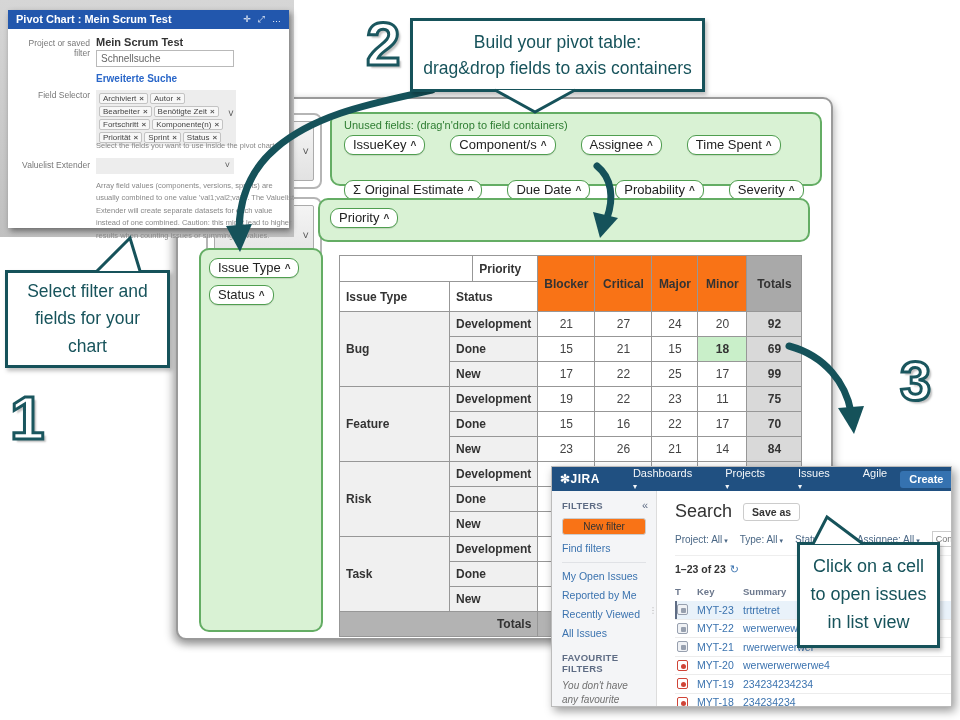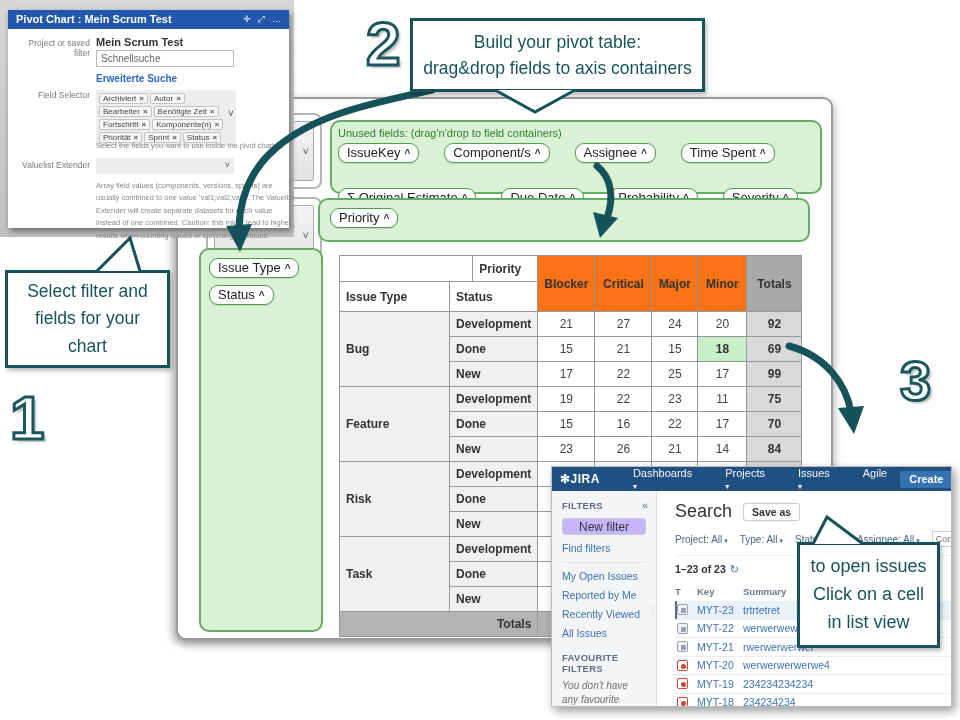--- a/index.html
+++ b/index.html
@@ -12,21 +12,21 @@
     box-shadow:-4px 4px 8px rgba(0,0,0,.28), 2px 4px 8px rgba(0,0,0,.22); }
   .selwrap { position:absolute; width:116px; height:76px; background:#fff;
     border:2px solid #b5b5b5; border-radius:8px; }
   .selwrap .sel { position:absolute; left:6px; top:6px; right:6px; bottom:6px;
     background:linear-gradient(#f4f4f4,#e2e2e2); border:1px solid #ababab; border-radius:2px; }
   .selwrap .chev { position:absolute; right:4px; top:50%; transform:translateY(-50%);
     color:#555; font-size:11px; }
   #selwrap-a { left:28px; top:14px; }
   #selwrap-b { left:28px; top:98px; }
   .gbox { position:absolute; background:#d9f2d4; border:2px solid #64ad64; border-radius:10px; }
-  #unused-box { left:152px; top:21px; width:492px; height:74px; padding:5px 6px; }
+  #unused-box { left:152px; top:13px; width:492px; height:74px; padding:5px 12px; }
   #xaxis-box  { left:140px; top:99px; width:492px; height:44px; padding:8px 10px; }
   #yaxis-box  { left:21px;  top:149px; width:124px; height:384px; padding:8px 8px; }
   .gbox-label { font-size:11px; color:#2e7d32; margin-bottom:4px; }
   .pill-row { display:flex; flex-wrap:wrap; gap:25px; }
   .pill-col { display:flex; flex-direction:column; gap:7px; align-items:flex-start; }
   .pill { background:#fff; border:1.5px solid #4f9e4f; border-radius:9px; padding:1px 8px 2px;
     font-size:13px; color:#222; white-space:nowrap; box-shadow:0 1px 1px rgba(0,0,0,.12); }
   .pill .caret { font-size:10px; font-weight:bold; color:#333; margin-left:4px; }
 
   
@@ -83,22 +83,22 @@
     color:#fff; font-size:11px; gap:13px; flex:none; }
   #jnav .brand { font-weight:bold; font-size:12px; letter-spacing:.5px; }
   #jnav .nitem { opacity:.95;padding-left:20px; }
   #jnav .nitem .dc { font-size:8px; }
   #jcreate { background:#3572b0; border-radius:3px; padding:2px 9px 3px; font-weight:bold; }
   #jbody { flex:1; display:flex; min-height:0; }
   #jsidebar { width:105px; background:#f4f5f7; border-right:1px solid #ddd; padding:9px 0 0 10px;
     font-size:11px; position:relative; }
   .shead { font-size:9.5px; font-weight:bold; color:#5e6c84; letter-spacing:.3px; }
   #jsidebar .coll { position:absolute; right:8px; top:8px; color:#5e6c84; font-size:11px; }
-  #new-filter { margin:7px 10px 0 0; background:#c4b5fd; border:1px solid #ccc; border-radius:3px;
-    height:17px; text-align:center; font-size:12px; color:#333; line-height:16px; }
+  #new-filter { margin:7px 10px 0 0; background:#f97316; border:1px solid #ccc; border-radius:3px;
+    height:17px; text-align:center; font-size:10px; color:#333; line-height:16px; }
   .slink { color:#3b73af; font-size:10.5px; margin-top:7px; }
   #side-sep { border-top:1px solid #e0e2e6; margin:8px 10px 0 0; }
   #fav-head { margin-top:13px; }
   #fav-empty { font-size:10px; font-style:italic; color:#707070; margin-top:5px; width:80px; line-height:1.35; }
   #drag-dots { position:absolute; right:-1px; top:115px; color:#aaa; font-size:8px; }
   #jmain { flex:1; padding:10px 0 0 18px; position:relative; min-width:0; }
   #jsearch-row { display:flex; align-items:center; gap:11px; }
   #jsearch-title { font-size:18px; color:#333; }
   #save-as { background:#fff; border:1px solid #ccc; border-radius:3px; font-size:10.5px;
     color:#333; padding:2px 8px; font-weight:bold; }
@@ -456,22 +456,22 @@
   <div class="callout" id="co1">
     <div>Select filter and</div>
     <div>fields for your</div>
     <div>chart</div>
   </div>
   <div class="callout" id="co2">
     <div>Build your  pivot table:</div>
     <div>drag&amp;drop fields to  axis containers</div>
   </div>
   <div class="callout" id="co3">
+    <div>Click on a cell</div>
     <div>to open issues</div>
-    <div>Click on a cell</div>
     <div>in list view</div>
   </div>
   <div class="bignum" id="num1">1</div>
   <div class="bignum" id="num2">2</div>
   <div class="bignum" id="num3">3</div>
 
   <svg id="tail-layer" viewBox="0 0 960 720">
     <polygon points="97,271 130,238 140,271" fill="#fff"></polygon>
     <path d="M 97 271 L 130 238 L 140 271" fill="none" stroke="#16525a" stroke-width="3" stroke-linejoin="miter"></path>
     <polygon points="495,90 535,112 575,90" fill="#fff"></polygon>

